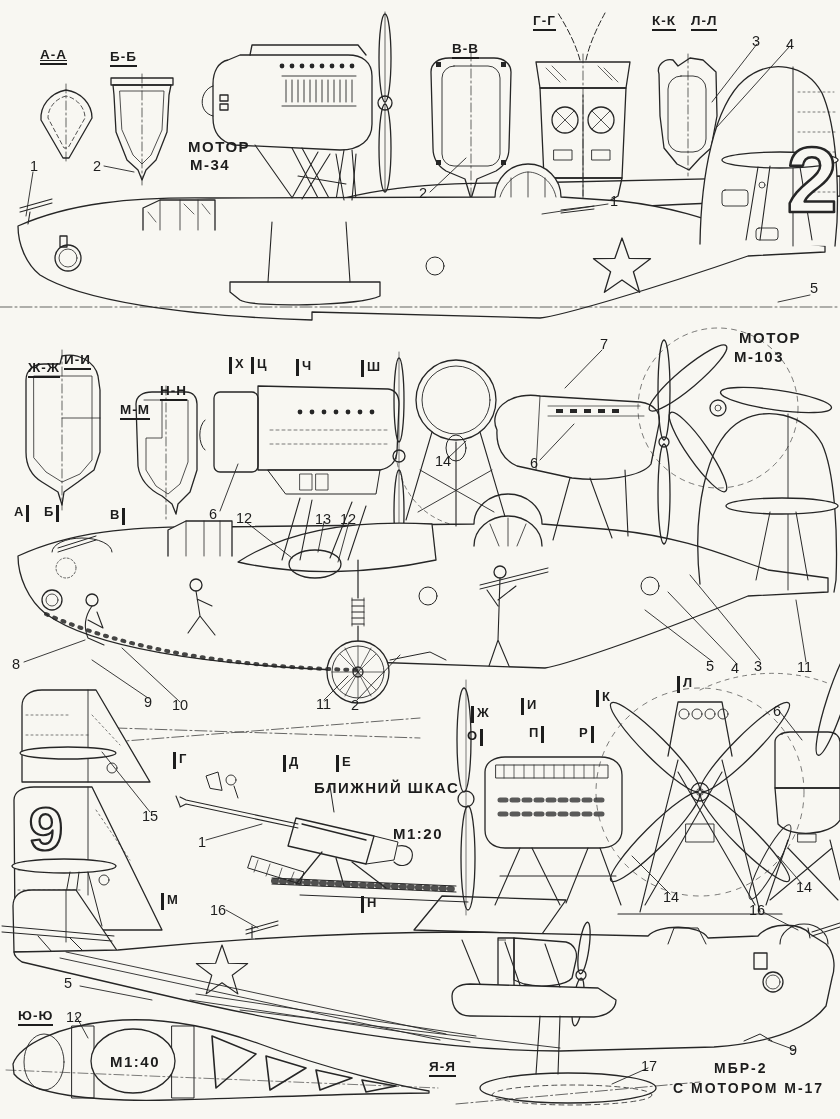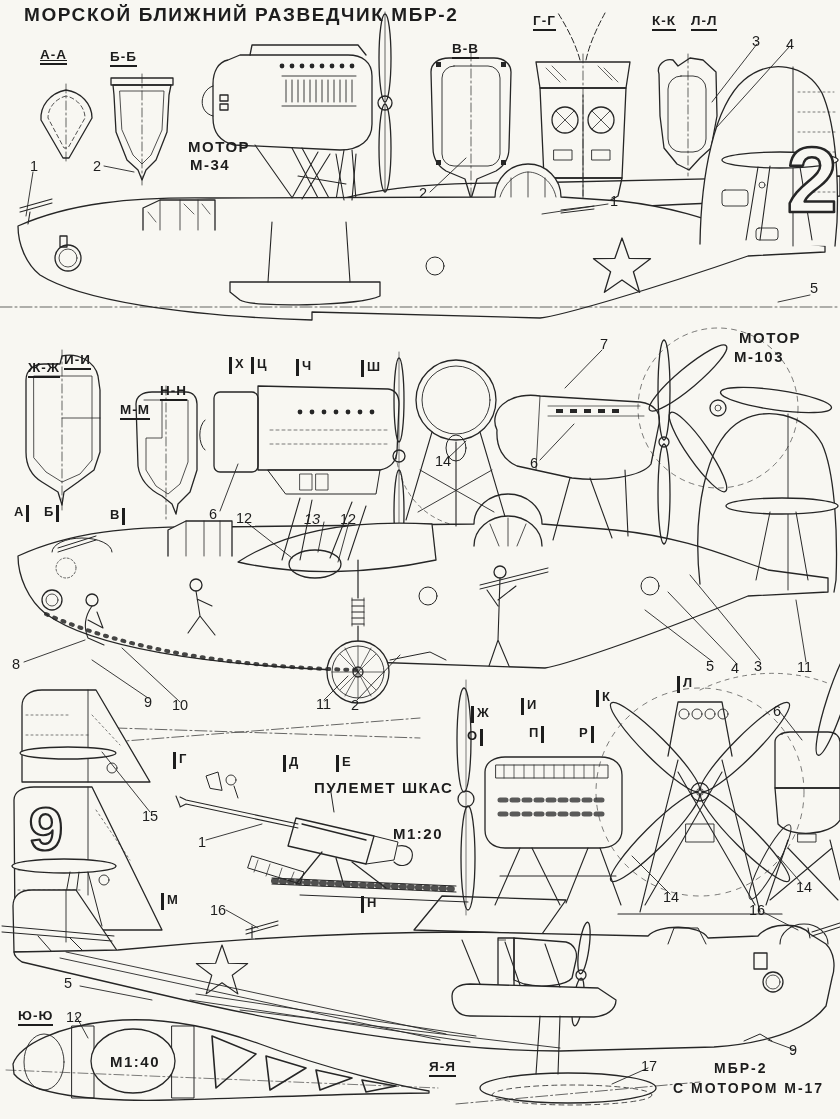--- a/index.html
+++ b/index.html
@@ -397,40 +397,39 @@
     <path d="M670,894 L632,856"></path>
     <path d="M802,884 L778,856"></path>
     <path d="M80,986 L152,1000"></path>
     <path d="M76,1016 L88,1038"></path>
     <path d="M648,1068 L612,1084"></path>
     <path d="M795,1050 L768,1040"></path>
   </g>
 </g>
 </svg>
 
-<span class="t title" style="left:24px;top:4px;">МОРСКОЙ БЛИЖНИЙ РАЗВЕДЧИК МБР-2</span>
 
 <span class="t sec" style="left:40px;top:47px;text-decoration:underline;">А-А</span>
 <span class="t sec" style="left:110px;top:49px;">Б-Б</span>
 <span class="t sec" style="left:452px;top:41px;">В-В</span>
 <span class="t sec" style="left:533px;top:13px;">Г-Г</span>
 <span class="t sec" style="left:652px;top:13px;">К-К</span>
 <span class="t sec" style="left:691px;top:13px;">Л-Л</span>
 <span class="t sec" style="left:28px;top:332px;margin-top:28px;">Ж-Ж</span>
 <span class="t sec" style="left:64px;top:352px;">И-И</span>
 <span class="t sec" style="left:120px;top:402px;">М-М</span>
 <span class="t sec" style="left:160px;top:383px;">Н-Н</span>
 <span class="t sec" style="left:18px;top:1008px;">Ю-Ю</span>
 <span class="t sec" style="left:429px;top:1059px;">Я-Я</span>
 
 <span class="t cap" style="left:188px;top:138px;">МОТОР</span>
 <span class="t cap" style="left:190px;top:156px;">М-34</span>
 <span class="t cap" style="left:739px;top:329px;">МОТОР</span>
 <span class="t cap" style="left:734px;top:348px;">М-103</span>
-<span class="t cap" style="left:314px;top:779px;">ПУЛЕМЕТ ШКАС</span>
+<span class="t cap" style="left:314px;top:779px;">БЛИЖНИЙ ШКАС</span>
 <span class="t cap" style="left:393px;top:825px;">М1:20</span>
 <span class="t cap" style="left:110px;top:1053px;">М1:40</span>
 <span class="t cap2" style="left:714px;top:1060px;">МБР-2</span>
 <span class="t cap2" style="left:673px;top:1080px;">С МОТОРОМ М-17</span>
 
 <span class="t sta bl" style="left:229px;top:357px;">
       <span>Х</span>
     </span>
 <span class="t sta bl" style="left:251px;top:357px;">
       <span>Ц</span>
@@ -492,21 +491,21 @@
 <span class="t num" style="left:419px;top:185px;">2</span>
 <span class="t num" style="left:752px;top:33px;">3</span>
 <span class="t num" style="left:786px;top:36px;">4</span>
 <span class="t num" style="left:610px;top:193px;">1</span>
 <span class="t num" style="left:810px;top:280px;">5</span>
 <span class="t num" style="left:600px;top:336px;">7</span>
 <span class="t num" style="left:435px;top:453px;">14</span>
 <span class="t num" style="left:530px;top:455px;">6</span>
 <span class="t num" style="left:209px;top:506px;">6</span>
 <span class="t num" style="left:236px;top:510px;">12</span>
-<span class="t num" style="left:304px;top:511px;font-style:italic;">13</span>
+<span class="t num" style="left:315px;top:511px;">13</span>
 <span class="t num" style="left:340px;top:511px;">12</span>
 <span class="t num" style="left:12px;top:656px;">8</span>
 <span class="t num" style="left:144px;top:694px;">9</span>
 <span class="t num" style="left:172px;top:697px;text-align:center;">10</span>
 <span class="t num" style="left:316px;top:696px;">11</span>
 <span class="t num" style="left:351px;top:697px;">2</span>
 <span class="t num" style="left:706px;top:658px;">5</span>
 <span class="t num" style="left:731px;top:660px;">4</span>
 <span class="t num" style="left:754px;top:658px;">3</span>
 <span class="t num" style="left:797px;top:659px;">11</span>

